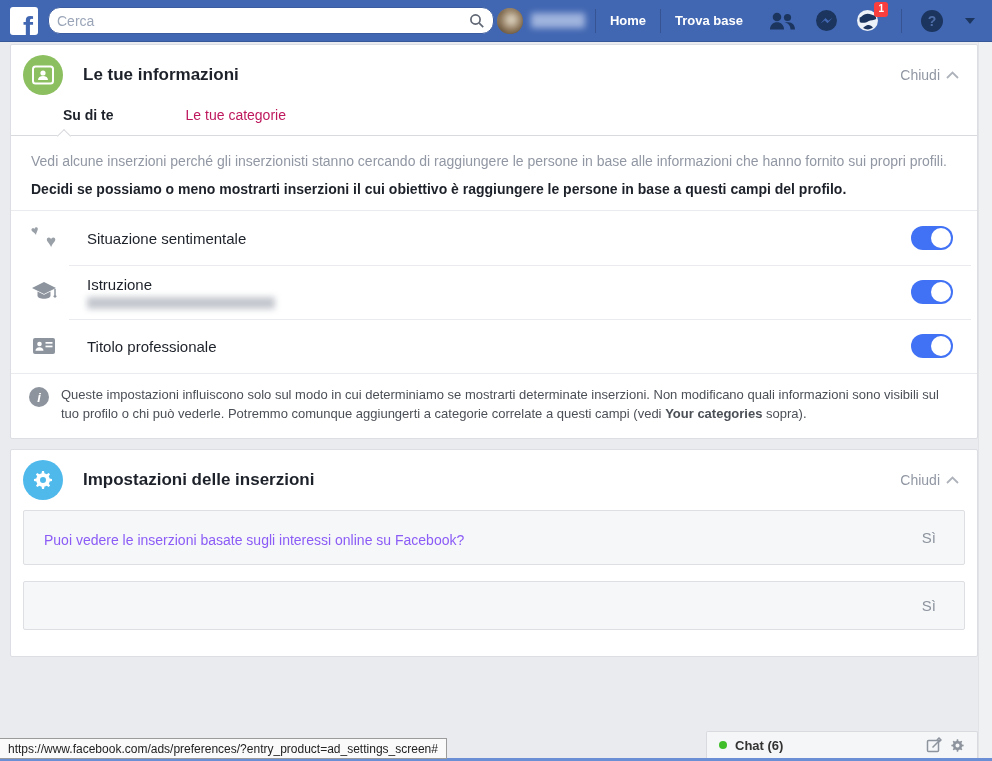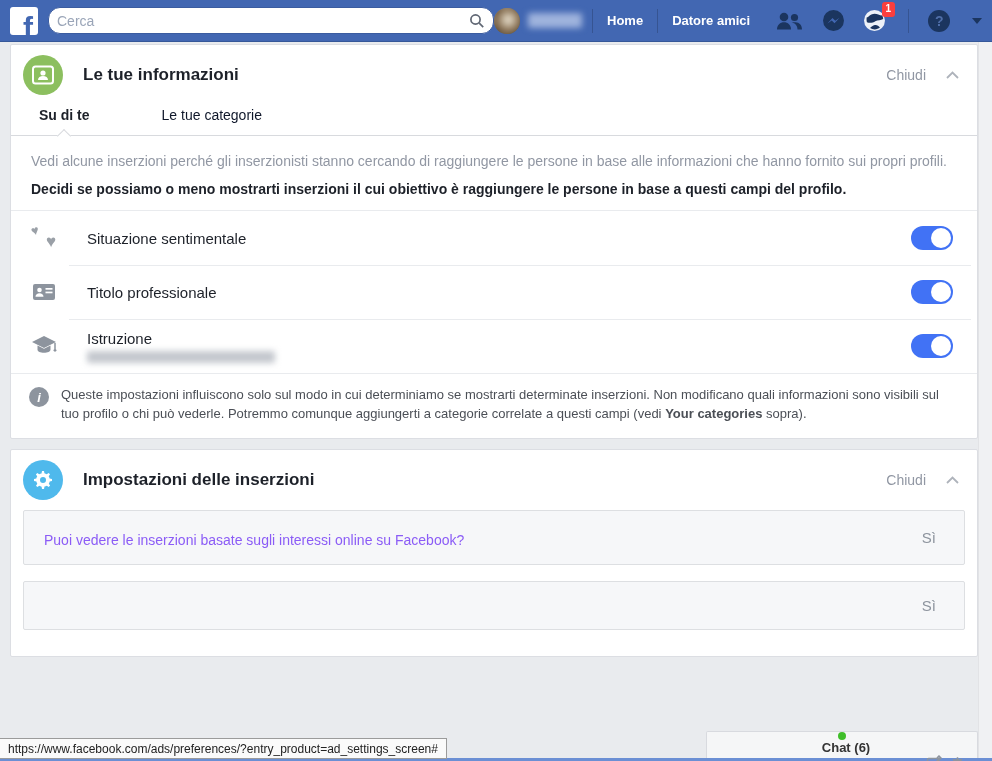--- a/index.html
+++ b/index.html
@@ -79,31 +79,31 @@
     display:flex; align-items:center; padding:9px 18px 9px 12px; height:60px;
   }
   .round-icon {
     width:40px; height:40px; border-radius:50%; flex:none;
     display:flex; align-items:center; justify-content:center;
   }
   .round-icon.green { background:#8cbf5f; }
   .round-icon.lightblue { background:#4fb9ec; }
   .card-title { font-size:17px; font-weight:bold; margin-left:20px; color:#1d2129; }
   .close-ctl {
-    margin-left:auto; display:flex; align-items:center; gap:20px;
+    margin-left:auto; display:flex; align-items:center; gap:6px;
     color:#9197a3; font-size:14px; cursor:pointer;
   }
   
   .tabs {
     position:relative; display:flex; gap:32px; padding:0 0 12px 28px;
     border-bottom:1px solid #d8dade; margin-top:2px;
   }
   .tab { font-size:14px; cursor:pointer; }
-  .tab.active { color:#1d2129; font-weight:bold; }
-  .tab.inactive { color:#0f172a;padding-left:40px; }
+  .tab.active { color:#1d2129; font-weight:bold;margin-left:24px; }
+  .tab.inactive { color:#be185d;padding-left:40px; }
   .tab-notch {
     position:absolute; bottom:-6px; left:48px; width:10px; height:10px;
     background:#fff; border-left:1px solid #d8dade; border-top:1px solid #d8dade;
     transform:rotate(45deg);
   }
   .intro { margin:16px 20px 0; font-size:14px; color:#9197a3; line-height:1.3; }
   .decide { margin:10px 20px 12px; font-size:14px; font-weight:bold; color:#1d2129; line-height:1.3; }
   
   .rows { border-top:1px solid #e9ebee; border-bottom:1px solid #e9ebee; }
   .field-row {
@@ -154,21 +154,21 @@
   .bottom-edge { position:absolute; left:0; right:0; bottom:0; height:3px; background:#6b8fd4; z-index:18; }
   .status-tooltip {
     position:absolute; left:0; bottom:2px; height:21px; z-index:25;
     background:#fafafa; border:1px solid #9b9b9b; border-left:none;
     display:flex; align-items:center; padding:0 8px;
     font-size:12px; color:#222; white-space:nowrap;
   }
   .chatbar {
     position:absolute; right:14px; bottom:3px; width:272px; height:27px; z-index:20;
     background:#f5f6f7; border:1px solid #d8dadf; border-bottom:none;
-    border-radius:2px 2px 0 0; display:flex; align-items:center; padding:0 12px;flex-direction:column;
+    border-radius:2px 2px 0 0; display:flex; align-items:center; padding:0 12px;
   }
   .chat-dot { width:8px; height:8px; border-radius:50%; background:#3fbe2a; flex:none; }
   .chat-label { margin-left:8px; font-size:13px; font-weight:bold; color:#333; }
   .chat-icons { margin-left:auto; display:flex; align-items:center; gap:8px; }
 </style>
 </head>
 <body>
 
 <div class="topbar">
   <div class="fb-logo">
@@ -185,21 +185,21 @@
   </div>
 
   <div class="nav-right">
     <div class="avatar">
         <div class="blurfill"></div>
       </div>
     <div class="name-pill"></div>
     <div class="nav-sep"></div>
     <div class="nav-link">Home</div>
     <div class="nav-sep"></div>
-    <div class="nav-link">Datore amici</div>
+    <div class="nav-link">Trova base</div>
 
     <div class="icon-btn" style="margin-left:20px;">
       <svg width="30" height="22" viewBox="0 0 30 22" fill="#1b355f">
         <circle cx="20.5" cy="7.5" r="3.6"></circle>
         <path d="M17.5 12.6c3.6.5 6 3 6 6.9h4.5c0-4.3-2.7-7.2-6.6-7.2-1.4 0-2.8.1-3.9.3z"></path>
         <circle cx="10" cy="7" r="4.3"></circle>
         <path d="M3 19.5c0-4.5 3.1-7.2 7-7.2s7 2.7 7 7.2z"></path>
       </svg>
     </div>
     <div class="icon-btn">
@@ -269,51 +269,51 @@
             </div>
         </div>
         <div class="field-text">
           <div class="field-label">Situazione sentimentale</div>
         </div>
         <div class="toggle">
             <div class="knob"></div>
           </div>
       </div>
 
+
+      <div class="field-row">
+        <div class="field-icon">
+          <svg width="26" height="22" viewBox="0 0 26 22">
+            <polygon points="13,1 25,7 13,13 1,7" fill="#8d949e"></polygon>
+            <path d="M6.5 10.5v4.2c0 1.7 2.9 3 6.5 3s6.5-1.3 6.5-3v-4.2L13 13.7z" fill="#8d949e"></path>
+            <path d="M24 8v6" stroke="#8d949e" stroke-width="1.5" fill="none"></path>
+            <circle cx="24" cy="15.3" r="1.4" fill="#8d949e"></circle>
+          </svg>
+        </div>
+        <div class="field-text">
+          <div class="field-label">Istruzione</div>
+          <div class="redacted w2"></div>
+        </div>
+        <div class="toggle">
+            <div class="knob"></div>
+          </div>
+      </div>
 
       <div class="field-row">
         <div class="field-icon">
           <svg width="24" height="18" viewBox="0 0 24 18">
             <rect x="1" y="1" width="22" height="16" rx="2" fill="#8d949e"></rect>
             <circle cx="7.5" cy="7" r="2.3" fill="#fff"></circle>
             <path d="M3.5 13.8c0-2.3 1.8-3.5 4-3.5s4 1.2 4 3.5z" fill="#fff"></path>
             <rect x="13.5" y="5" width="7" height="1.7" fill="#fff"></rect>
             <rect x="13.5" y="8.6" width="7" height="1.7" fill="#fff"></rect>
           </svg>
         </div>
         <div class="field-text">
           <div class="field-label">Titolo professionale</div>
-        </div>
-        <div class="toggle">
-            <div class="knob"></div>
-          </div>
-      </div>
-
-      <div class="field-row">
-        <div class="field-icon">
-          <svg width="26" height="22" viewBox="0 0 26 22">
-            <polygon points="13,1 25,7 13,13 1,7" fill="#8d949e"></polygon>
-            <path d="M6.5 10.5v4.2c0 1.7 2.9 3 6.5 3s6.5-1.3 6.5-3v-4.2L13 13.7z" fill="#8d949e"></path>
-            <path d="M24 8v6" stroke="#8d949e" stroke-width="1.5" fill="none"></path>
-            <circle cx="24" cy="15.3" r="1.4" fill="#8d949e"></circle>
-          </svg>
-        </div>
-        <div class="field-text">
-          <div class="field-label">Istruzione</div>
-          <div class="redacted w2"></div>
         </div>
         <div class="toggle">
             <div class="knob"></div>
           </div>
       </div>
 
     </div>
 
     <div class="note">
       <div class="info-circle">

